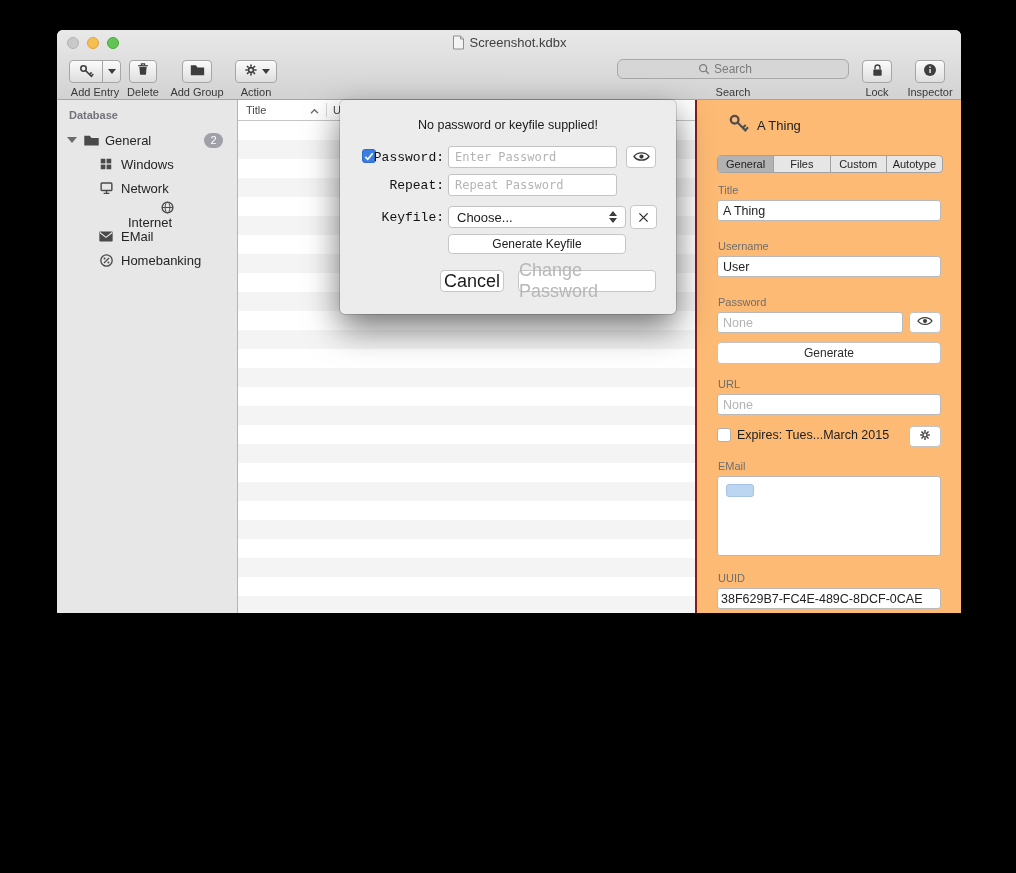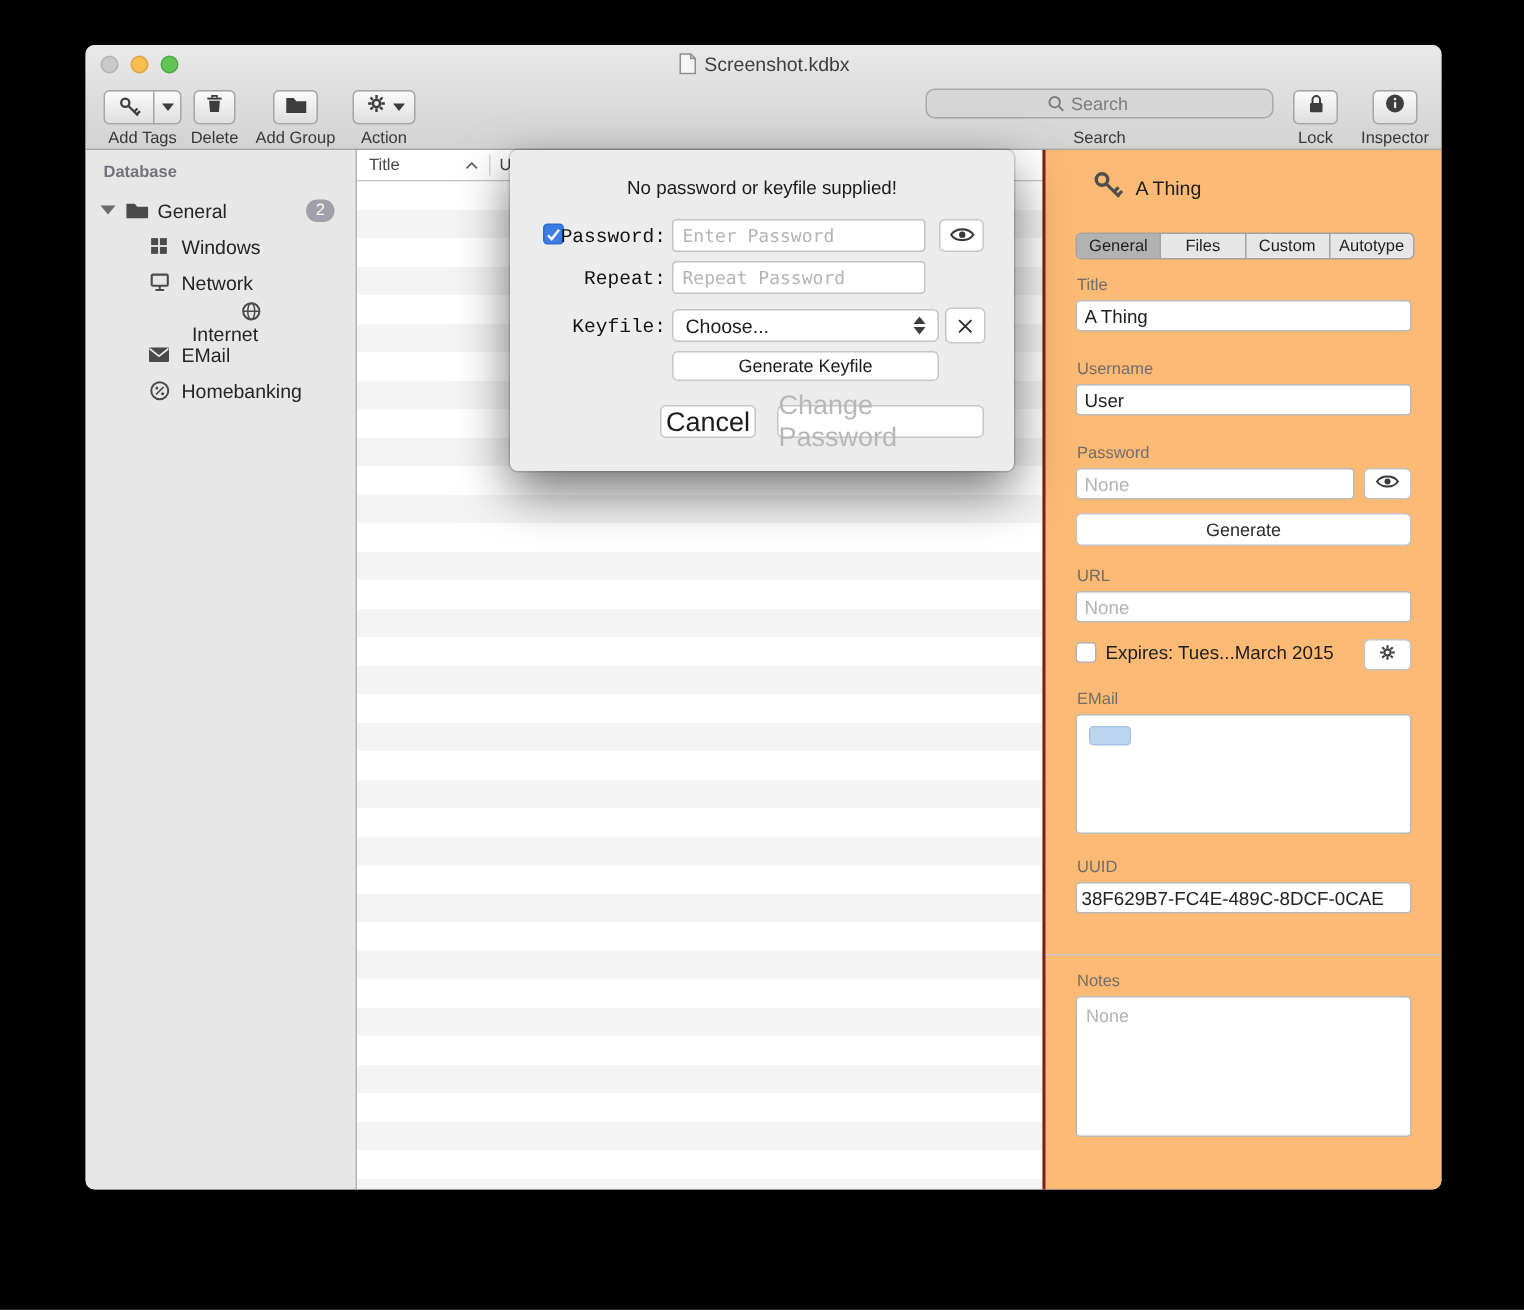--- a/index.html
+++ b/index.html
@@ -1,17 +1,17 @@
 <!DOCTYPE html>
 <html><head>
 <meta charset="utf-8">
 <style>
   html,body{margin:0;padding:0;background:#000;}
   *{box-sizing:border-box;}
-  .screen{position:relative;width:1016px;height:873px;background:#000;overflow:hidden;
+  .screen{position:relative;width:1016px;height:613px;background:#000;overflow:hidden;
           font-family:"Liberation Sans",sans-serif;-webkit-font-smoothing:antialiased;}
   .window{position:absolute;left:57px;top:30px;width:904px;height:763px;border-radius:6px;
           overflow:hidden;background:#ececec;box-shadow:0 20px 50px rgba(0,0,0,.6);}
 
   
   .chrome{position:absolute;left:0;top:0;right:0;height:70px;
           background:linear-gradient(#e9e9e9,#d2d2d2);border-bottom:1px solid #a5a5a5;}
   .tl{position:absolute;top:7px;width:12px;height:12px;border-radius:50%;}
   .tl.close{left:10px;background:#c9c9c9;border:1px solid #b2b2b2;}
   .tl.min{left:30px;background:#f6be50;border:1px solid #dfa33c;}
@@ -114,21 +114,21 @@
           <svg width="17" height="17" viewBox="0 0 20 20">
               <circle cx="6.5" cy="6.5" r="3.2" fill="none" stroke="#3d3d3d" stroke-width="1.8"></circle>
               <path d="M9 9 L16.5 16.5 M13.5 13.5 L16 11 M15.5 15.5 L18 13" fill="none" stroke="#3d3d3d" stroke-width="1.8"></path>
             </svg>
         </div>
         <div class="sep"></div>
         <div class="cell" style="width:17px;">
             <div class="chev"></div>
           </div>
       </div>
-      <div class="tb-label" style="left:12px;width:52px;">Add Tags</div>
+      <div class="tb-label" style="left:12px;width:52px;">Add Entry</div>
 
       <div class="tb-btn" style="left:72px;width:28px;">
         <span>
           <svg width="16" height="17" viewBox="0 0 20 20">
               <path d="M5.5 7 h9 l-.8 9.5 h-7.4 z" fill="#3d3d3d"></path>
               <rect x="4" y="4.5" width="12" height="1.6" fill="#3d3d3d"></rect>
               <path d="M8 4.5 v-1.5 h4 v1.5" fill="none" stroke="#3d3d3d" stroke-width="1.4"></path>
             </svg>
         </span>
       </div>

